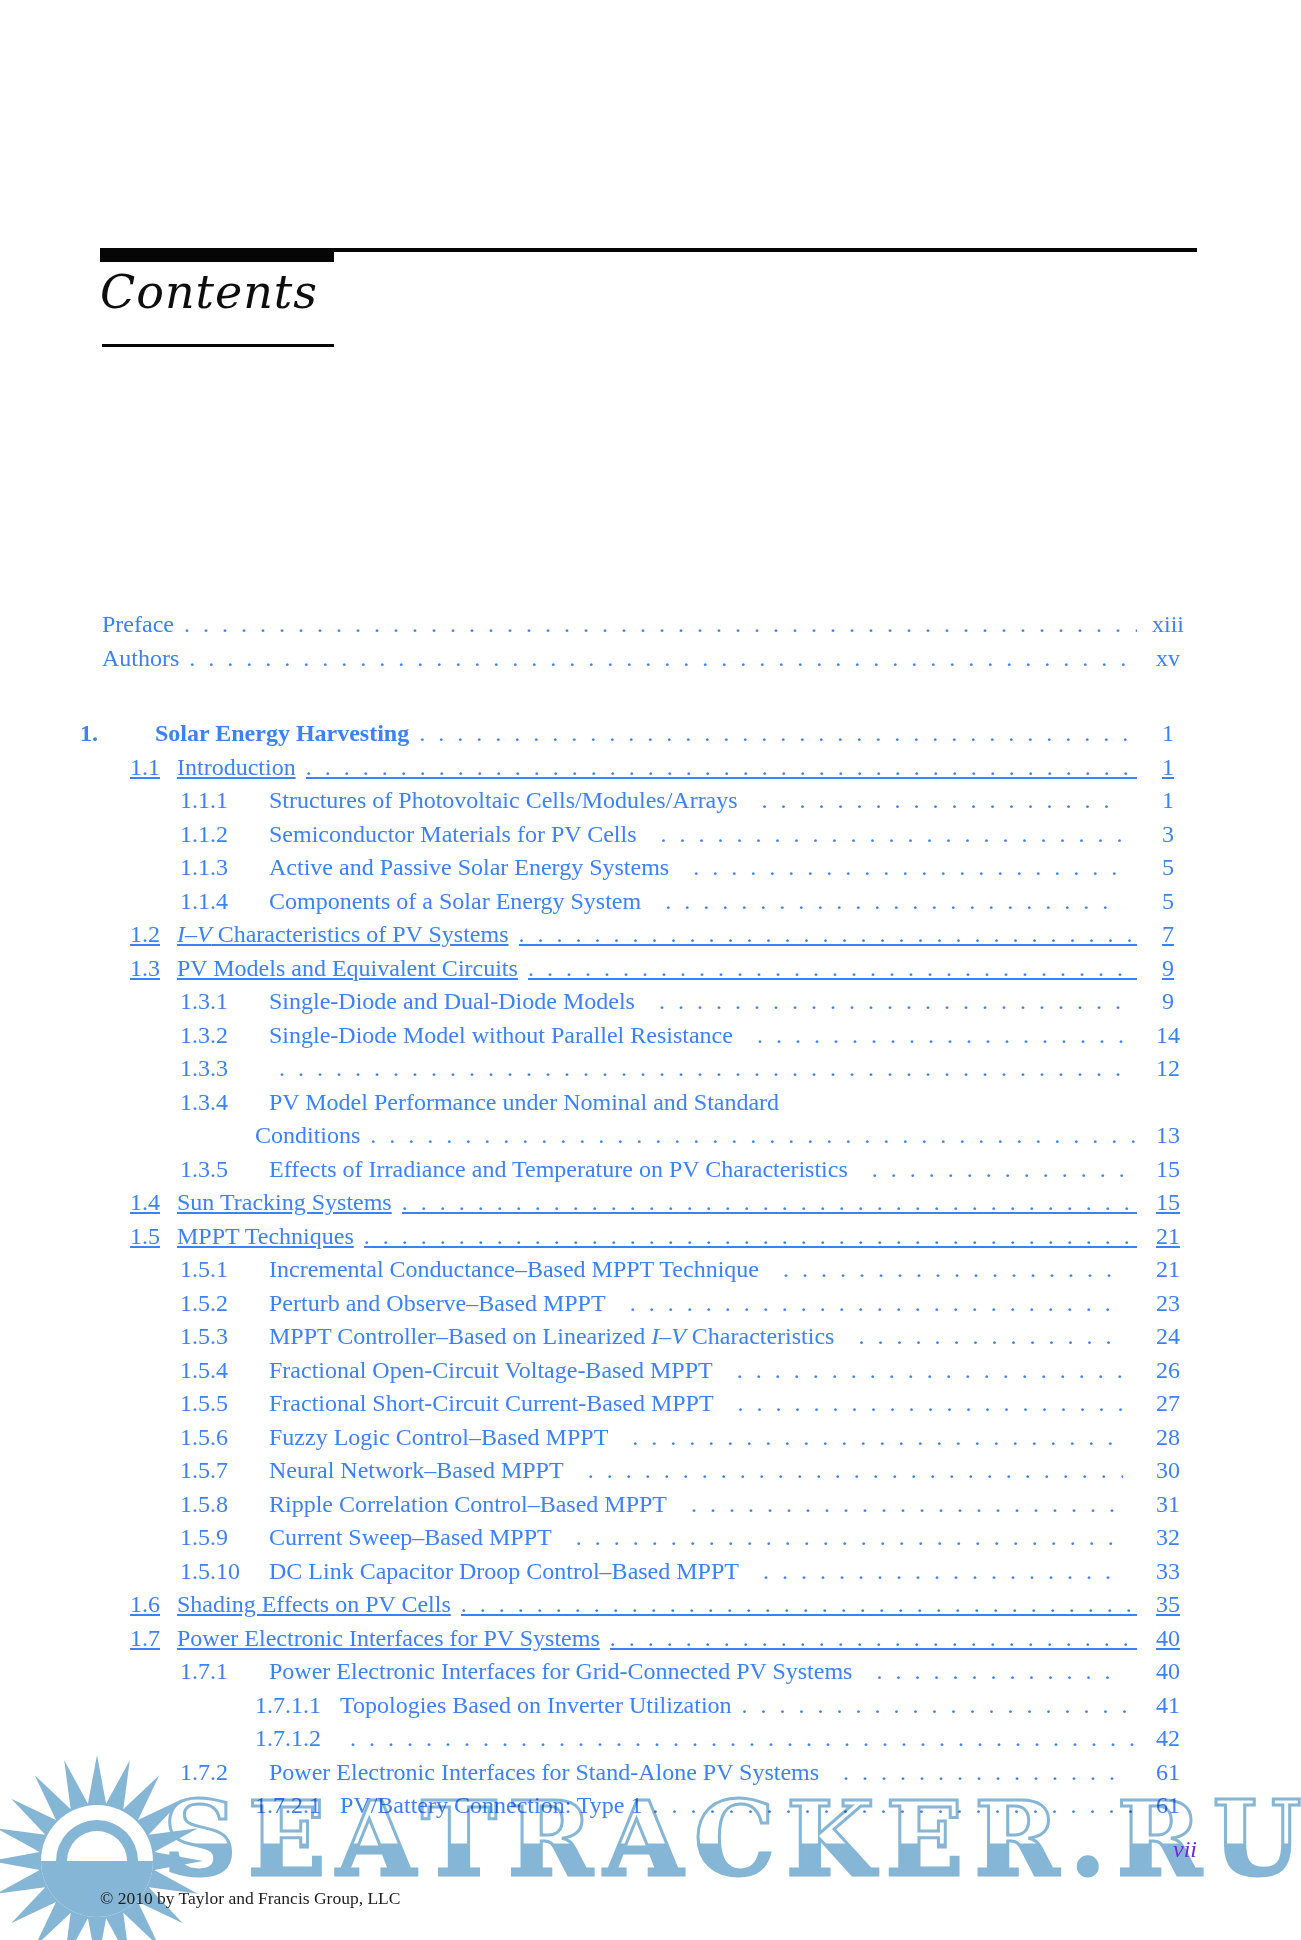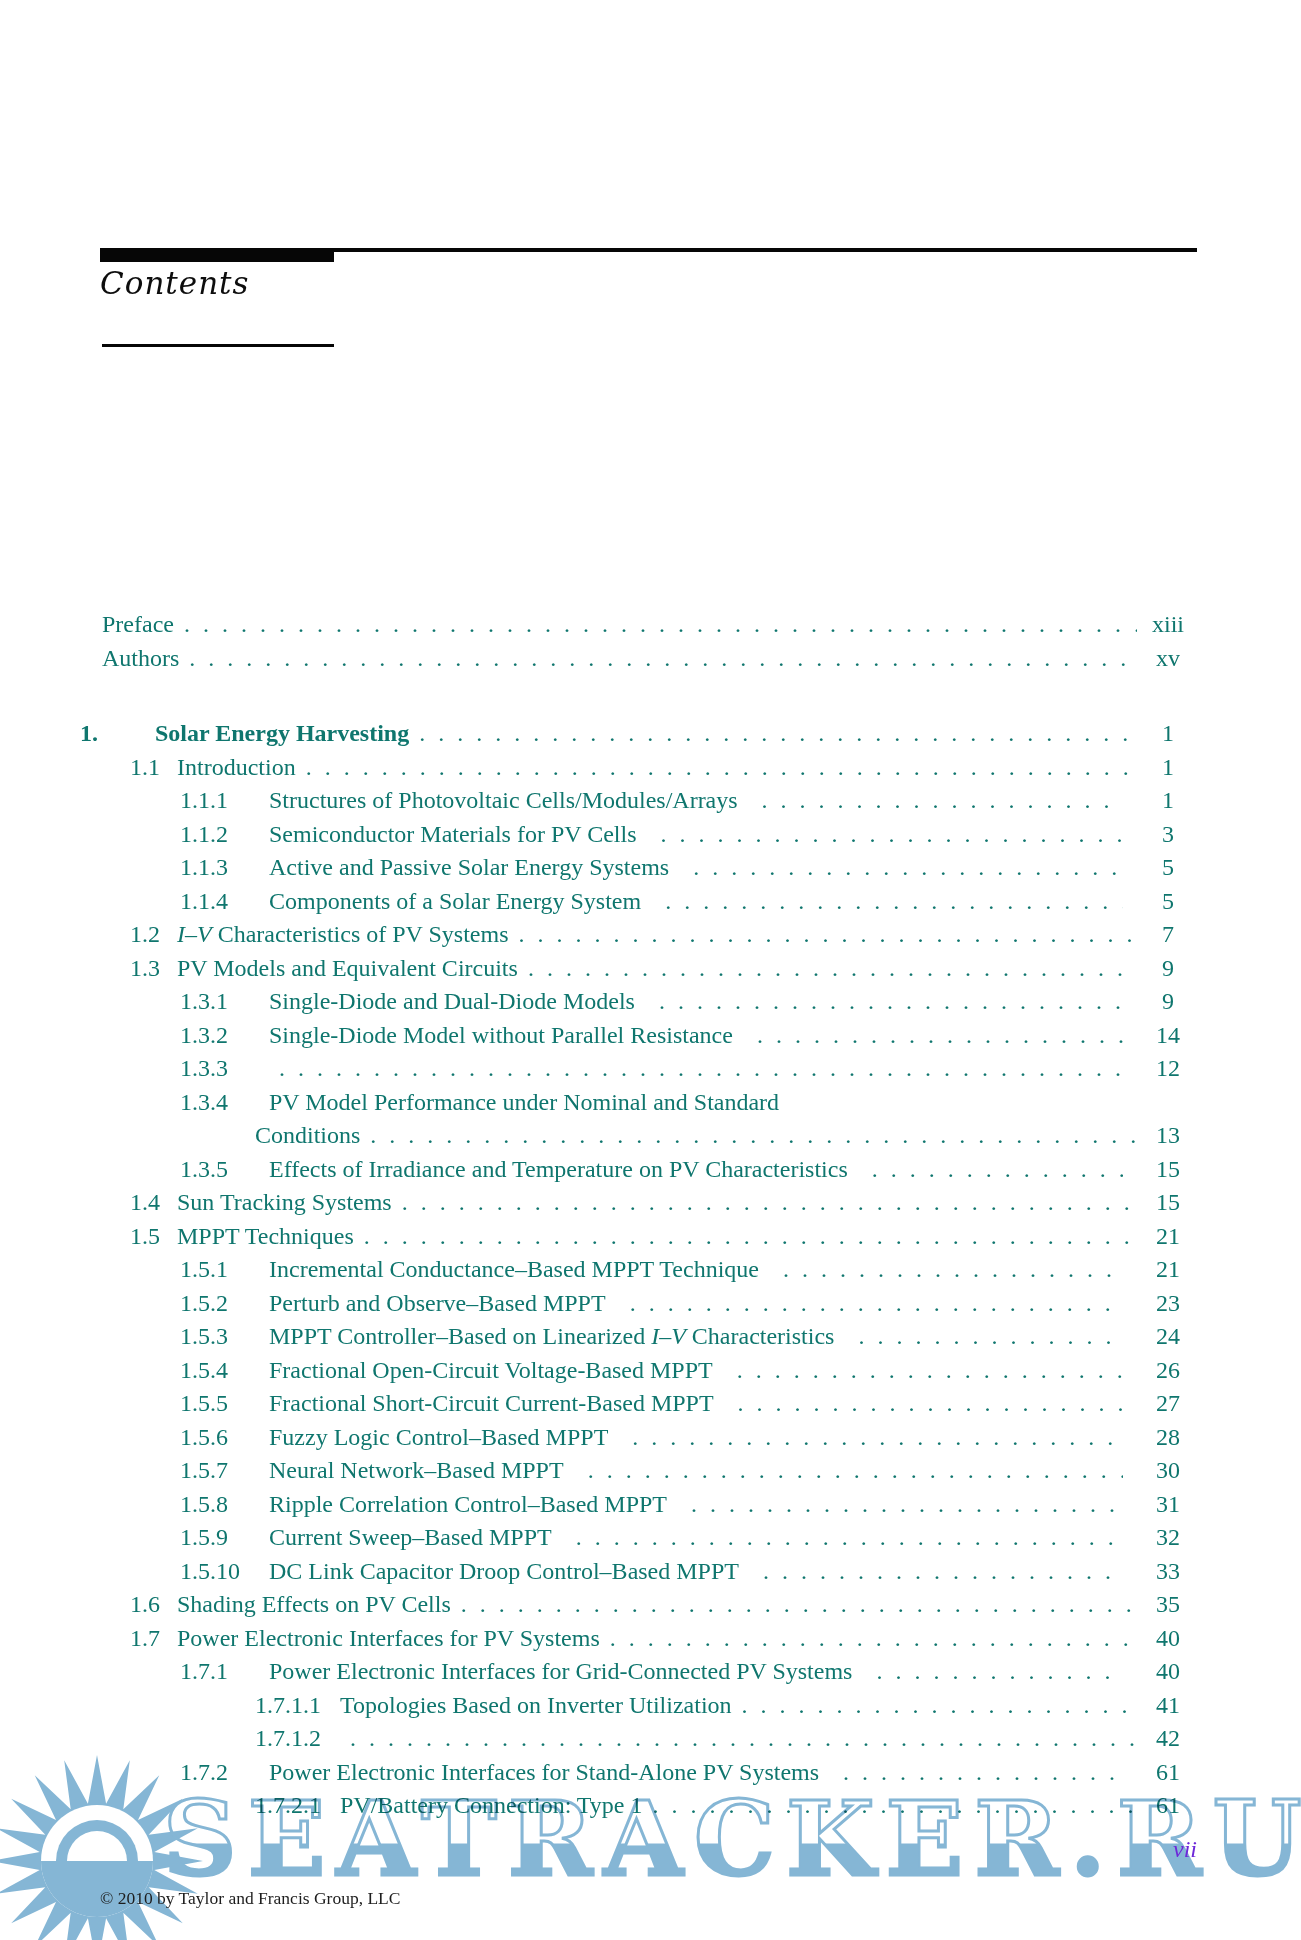--- a/index.html
+++ b/index.html
@@ -9,43 +9,43 @@
     font-family:"Liberation Serif", serif;
   }
   .sheet{position:absolute;inset:0;}
 
   
   .head-rule-thin{position:absolute;left:100px;top:248px;width:1097px;height:4px;background:#060606;}
   .head-rule-thick{position:absolute;left:100px;top:248px;width:234px;height:14px;background:#060606;}
   .page-title{
     position:absolute;left:100px;top:265px;margin:0;
     font-family:"DejaVu Serif", serif;font-style:italic;font-weight:500;
-    font-size:31px;color:#0d0d0d;letter-spacing:1px;
+    font-size:46px;color:#0d0d0d;letter-spacing:1px;
   }
   .title-underline{position:absolute;left:102px;top:344px;width:232px;height:3px;background:#060606;}
 
   
   .toc{
     position:absolute;left:80px;top:611px;width:1117px;
-    font-size:24px;color:#0f766e;
+    font-size:24px;color:#3b82f6;
   }
   .toc-row{display:flex;align-items:baseline;height:33.5px;}
   .toc-row .num{flex:none;}
   .toc-row .title{flex:none;white-space:nowrap;}
   .toc-row .leader{
     flex:1 1 auto;overflow:hidden;white-space:nowrap;
     letter-spacing:13px;margin-left:10px;margin-right:2px;
     font-weight:normal;
   }
   .toc-row .pagenum{flex:none;width:58px;text-align:center;}
   .toc-gap{height:42px;}
   .lv-front{padding-left:22px;}
   .lv-ch{padding-left:0;}   .lv-ch .num{width:75px;}
   .lv-ch .num,.lv-ch .title{font-weight:bold;}
-  .lv-1{padding-left:50px;} .lv-1 .num{width:47px;}
+  .lv-1{padding-left:50px;text-decoration:underline;} .lv-1 .num{width:47px;}
   .lv-2{padding-left:100px;gap:14px;}.lv-2 .num{width:75px;}
   .lv-3{padding-left:175px;}.lv-3 .num{width:85px;}
   .cont-2{padding-left:175px;}
 
   
   .watermark{position:absolute;inset:0;pointer-events:none;mix-blend-mode:multiply;z-index:5;}
   .wm-sun{position:absolute;left:-14px;top:1750px;}
   .wm-text{
     position:absolute;left:163px;top:1782px;width:1140px;
     font-family:"DejaVu Serif", serif;font-weight:bold;

